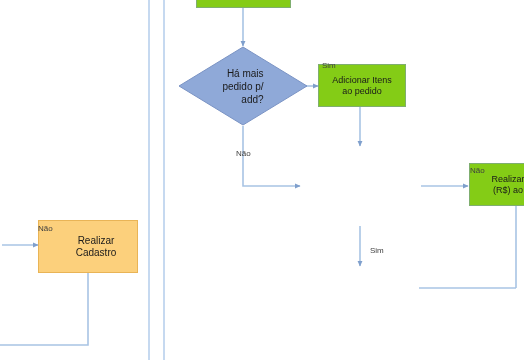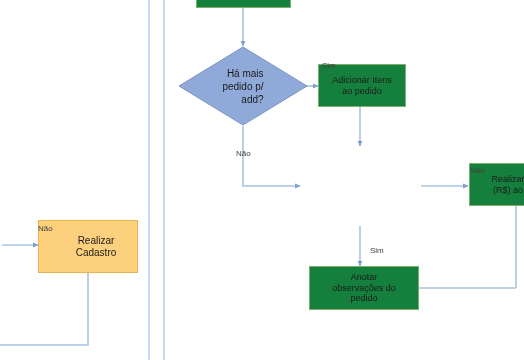--- a/index.html
+++ b/index.html
@@ -23,21 +23,21 @@
   .node{
     position:absolute;
     box-sizing:border-box;
     display:flex;align-items:center;justify-content:center;
     text-align:center;
     color:#1a1a1a;
     line-height:1.18;
     -webkit-font-smoothing:none;
   }
   .proc{
-    background:#15803d;
+    background:#84cc16;
     border:1px solid #7fae6f;
     font-size:9px;
     padding:2px 4px;
     box-shadow:0 0 0 0 rgba(0,0,0,0);
   }
   .proc .txt{display:block;width:100%;}
   .orange{
     background:#fcd07c;
     border:1px solid #e9b456;
     font-size:10px;
@@ -126,27 +126,20 @@
   </div>
 
 
   <div class="node proc" style="left:469px;top:163px;width:78px;height:43px;">
     <div style="white-space:nowrap;">
       <div>Realizar</div>
       <div>(R$) ao</div>
     </div>
   </div>
 
-  <div class="node proc" style="left:309px;top:266px;width:110px;height:44px;">
-    <div>
-      <div>Anotar</div>
-      <div>observações do</div>
-      <div>pedido</div>
-    </div>
-  </div>
 
   <div class="node orange" style="left:38px;top:220px;width:100px;height:53px;">
     <div>
       <div>Realizar</div>
       <div>Cadastro</div>
     </div>
   </div>
 
   <div class="elabel" style="left:286px;top:61px;">Sim</div>
   <div class="elabel" style="left:200px;top:149px;">Não</div>

